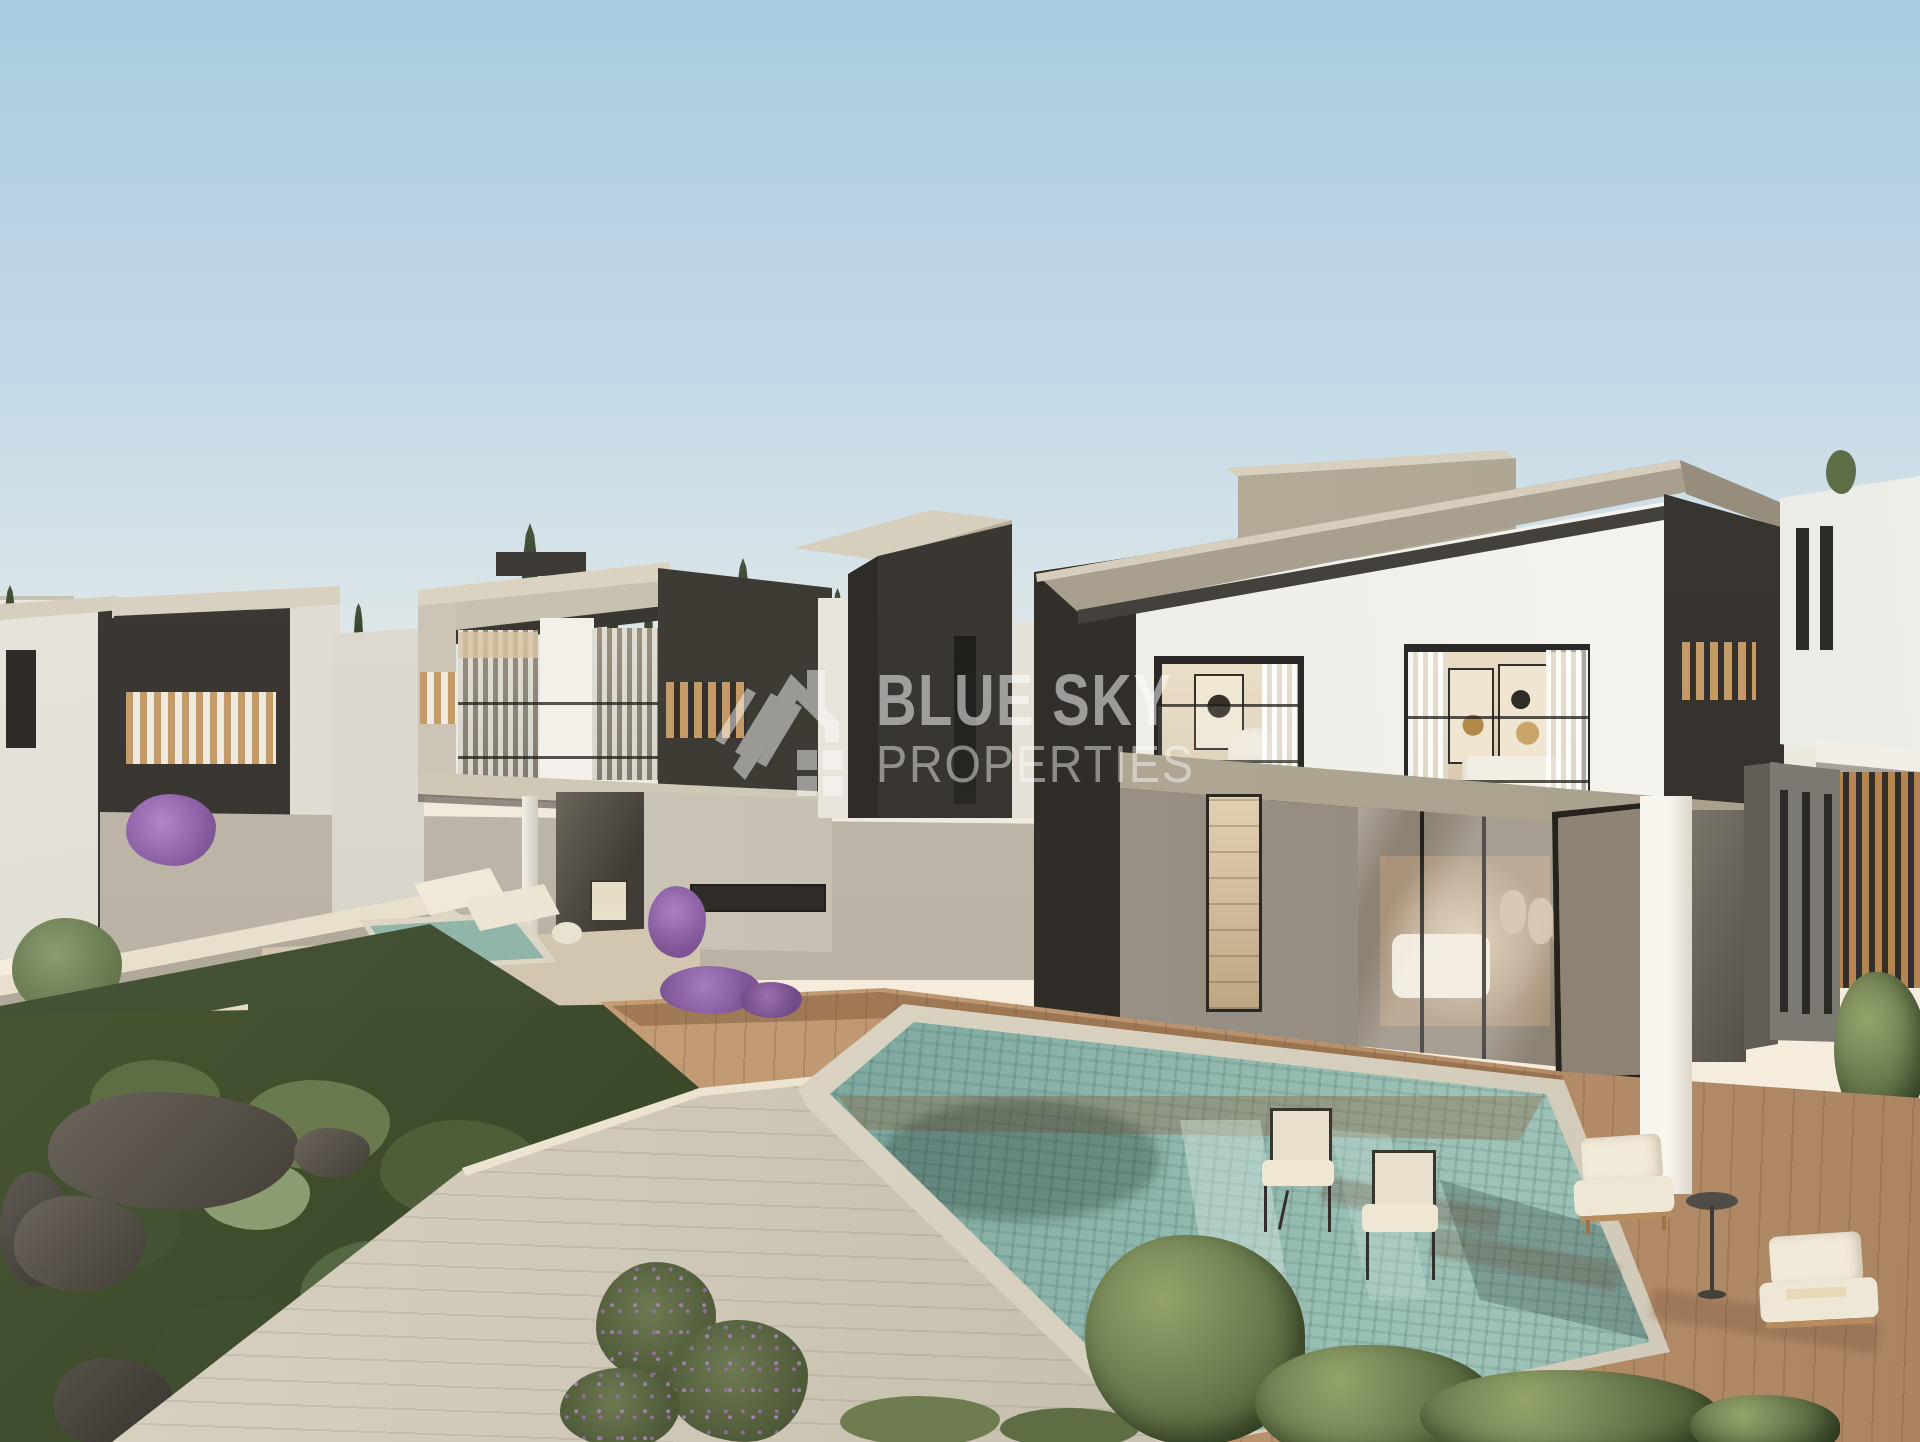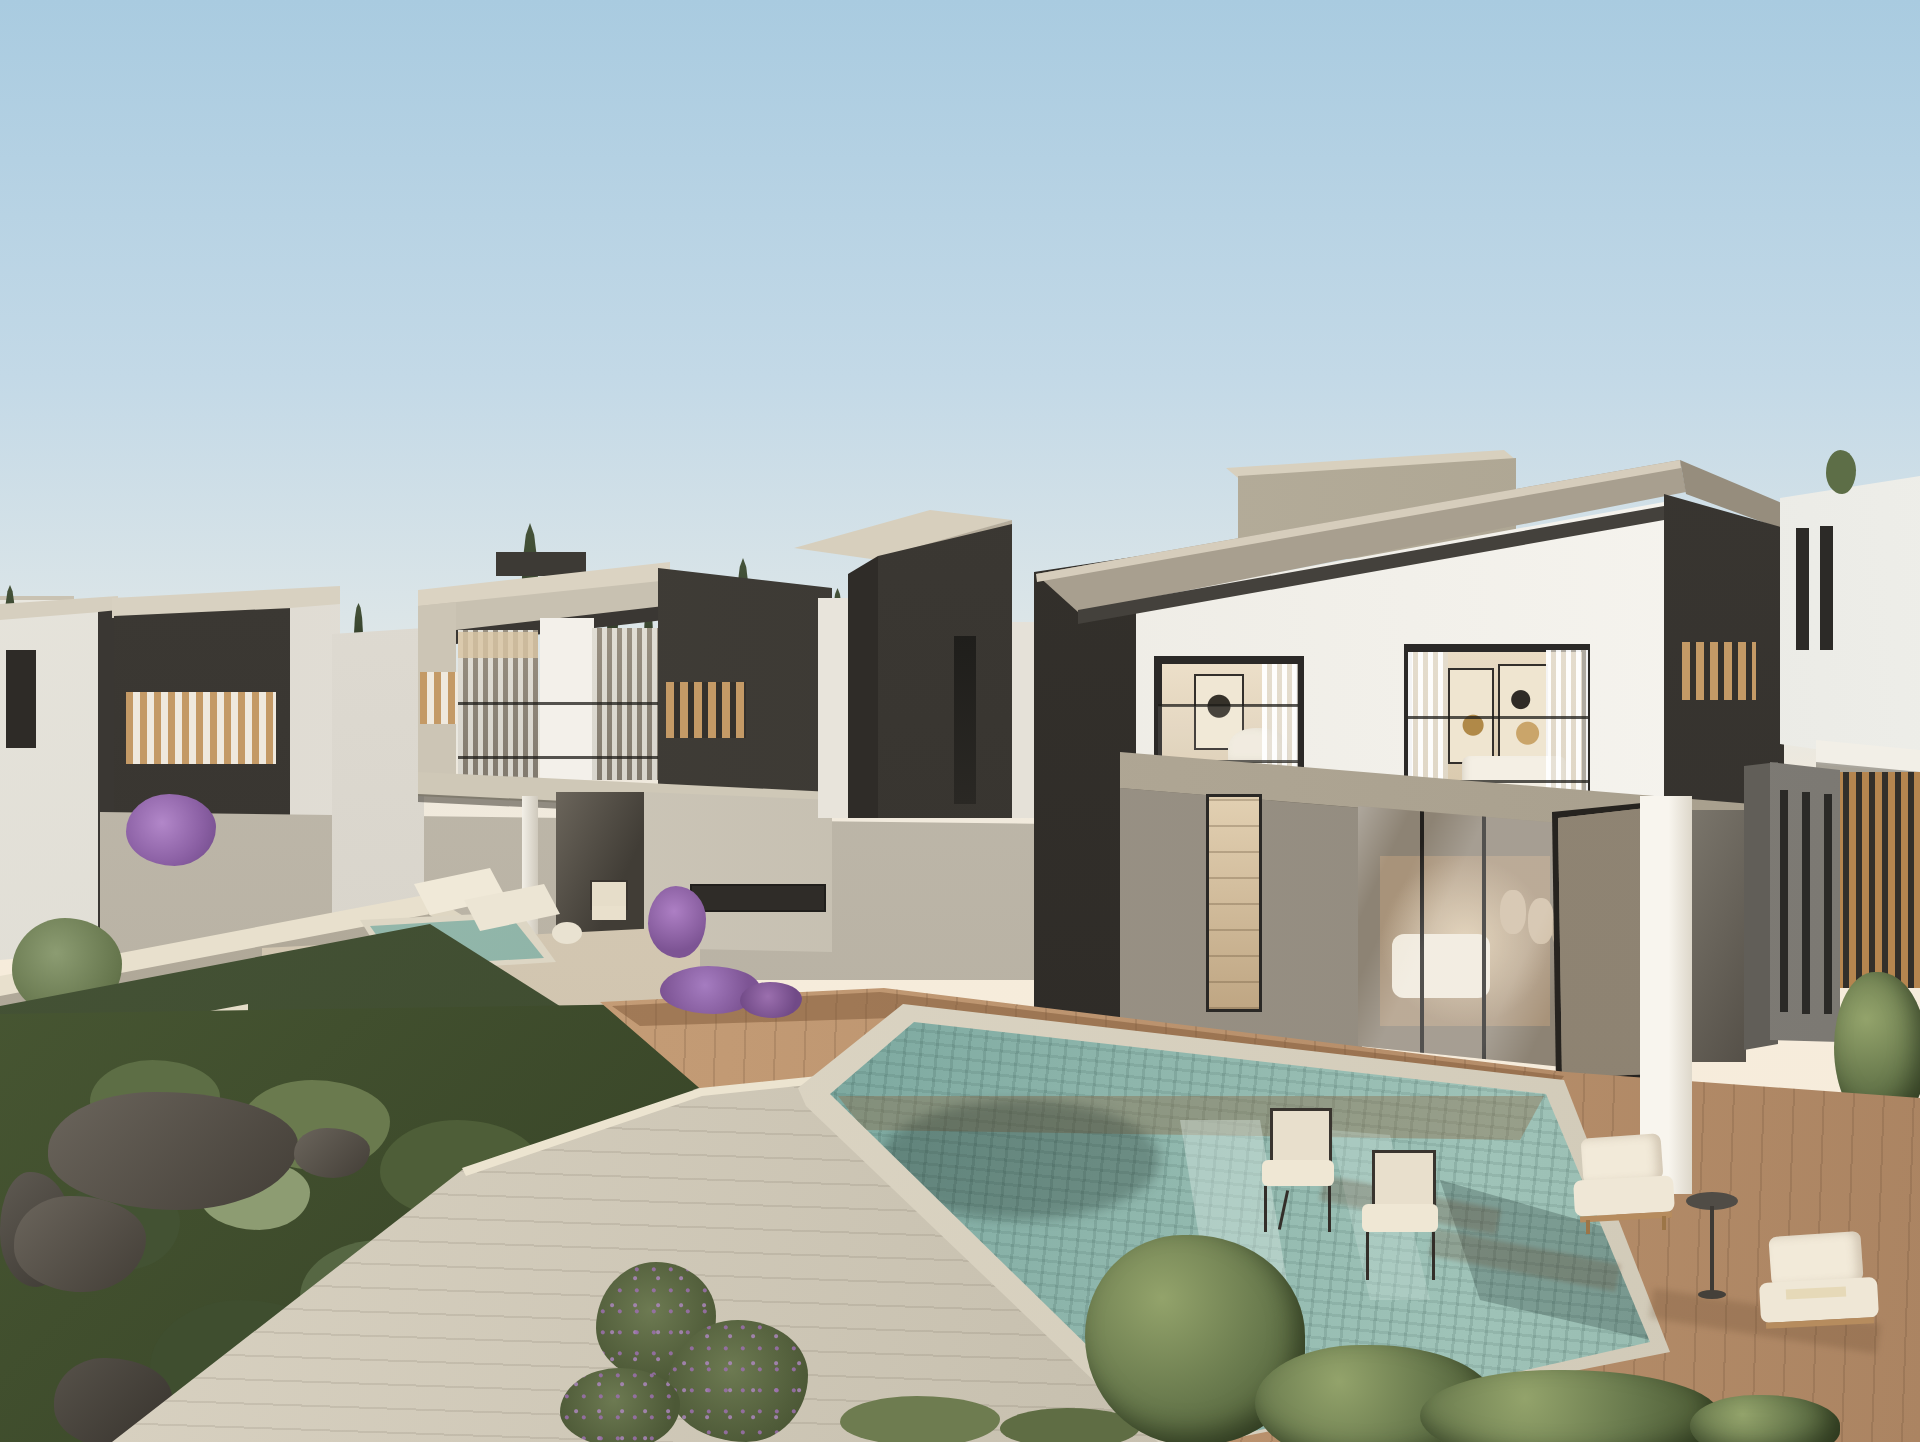--- a/index.html
+++ b/index.html
@@ -244,14 +244,28 @@
     <div class="b" style="left:0;top:0;width:52px;height:18px;border-radius:50%;background:#504c46;"></div>
     <div class="b" style="left:24px;top:14px;width:4px;height:86px;background:#3e3a35;"></div>
     <div class="b" style="left:12px;top:98px;width:28px;height:9px;border-radius:50%;background:#44403a;"></div>
   </div>
 
   <div class="shrub" style="left:1085px;top:1235px;width:220px;height:210px;"></div>
   <div class="shrub" style="left:1255px;top:1345px;width:240px;height:120px;"></div>
   <div class="shrub" style="left:1420px;top:1370px;width:300px;height:95px;"></div>
   <div class="shrub" style="left:1690px;top:1395px;width:150px;height:64px;"></div>
 
+  <div class="b" style="left:712px;top:662px;width:470px;height:140px;">
+    <svg width="142" height="140" viewBox="0 0 140 140" style="position:absolute;left:0;top:0;opacity:.48;" fill="#ffffff">
+      <path d="M2,78 L34,26 L43,31 L11,83 Z"></path>
+      <path d="M22,90 L58,31 L67,36 L31,95 Z"></path>
+      <path d="M44,100 L80,40 L89,45 L53,105 Z"></path>
+      <path d="M20,106 L78,12 L94,28 L94,8 L112,8 L112,46 L126,60 L126,80 L112,80 L112,66 L84,38 L32,118 Z"></path>
+      <rect x="84" y="88" width="20" height="20"></rect>
+      <rect x="110" y="88" width="20" height="20"></rect>
+      <rect x="84" y="114" width="20" height="20"></rect>
+      <rect x="110" y="114" width="20" height="20"></rect>
+    </svg>
+    <div class="wm" style="left:164px;top:2px;font-size:72px;font-weight:700;letter-spacing:2px;line-height:1;transform:scaleX(.78);">BLUE SKY</div>
+    <div class="wm" style="left:164px;top:76px;font-size:52px;font-weight:400;letter-spacing:2px;line-height:1;transform:scaleX(.90);color:rgba(255,255,255,.45);">PROPERTIES</div>
+  </div>
 
 </div>
 
 </body></html>

